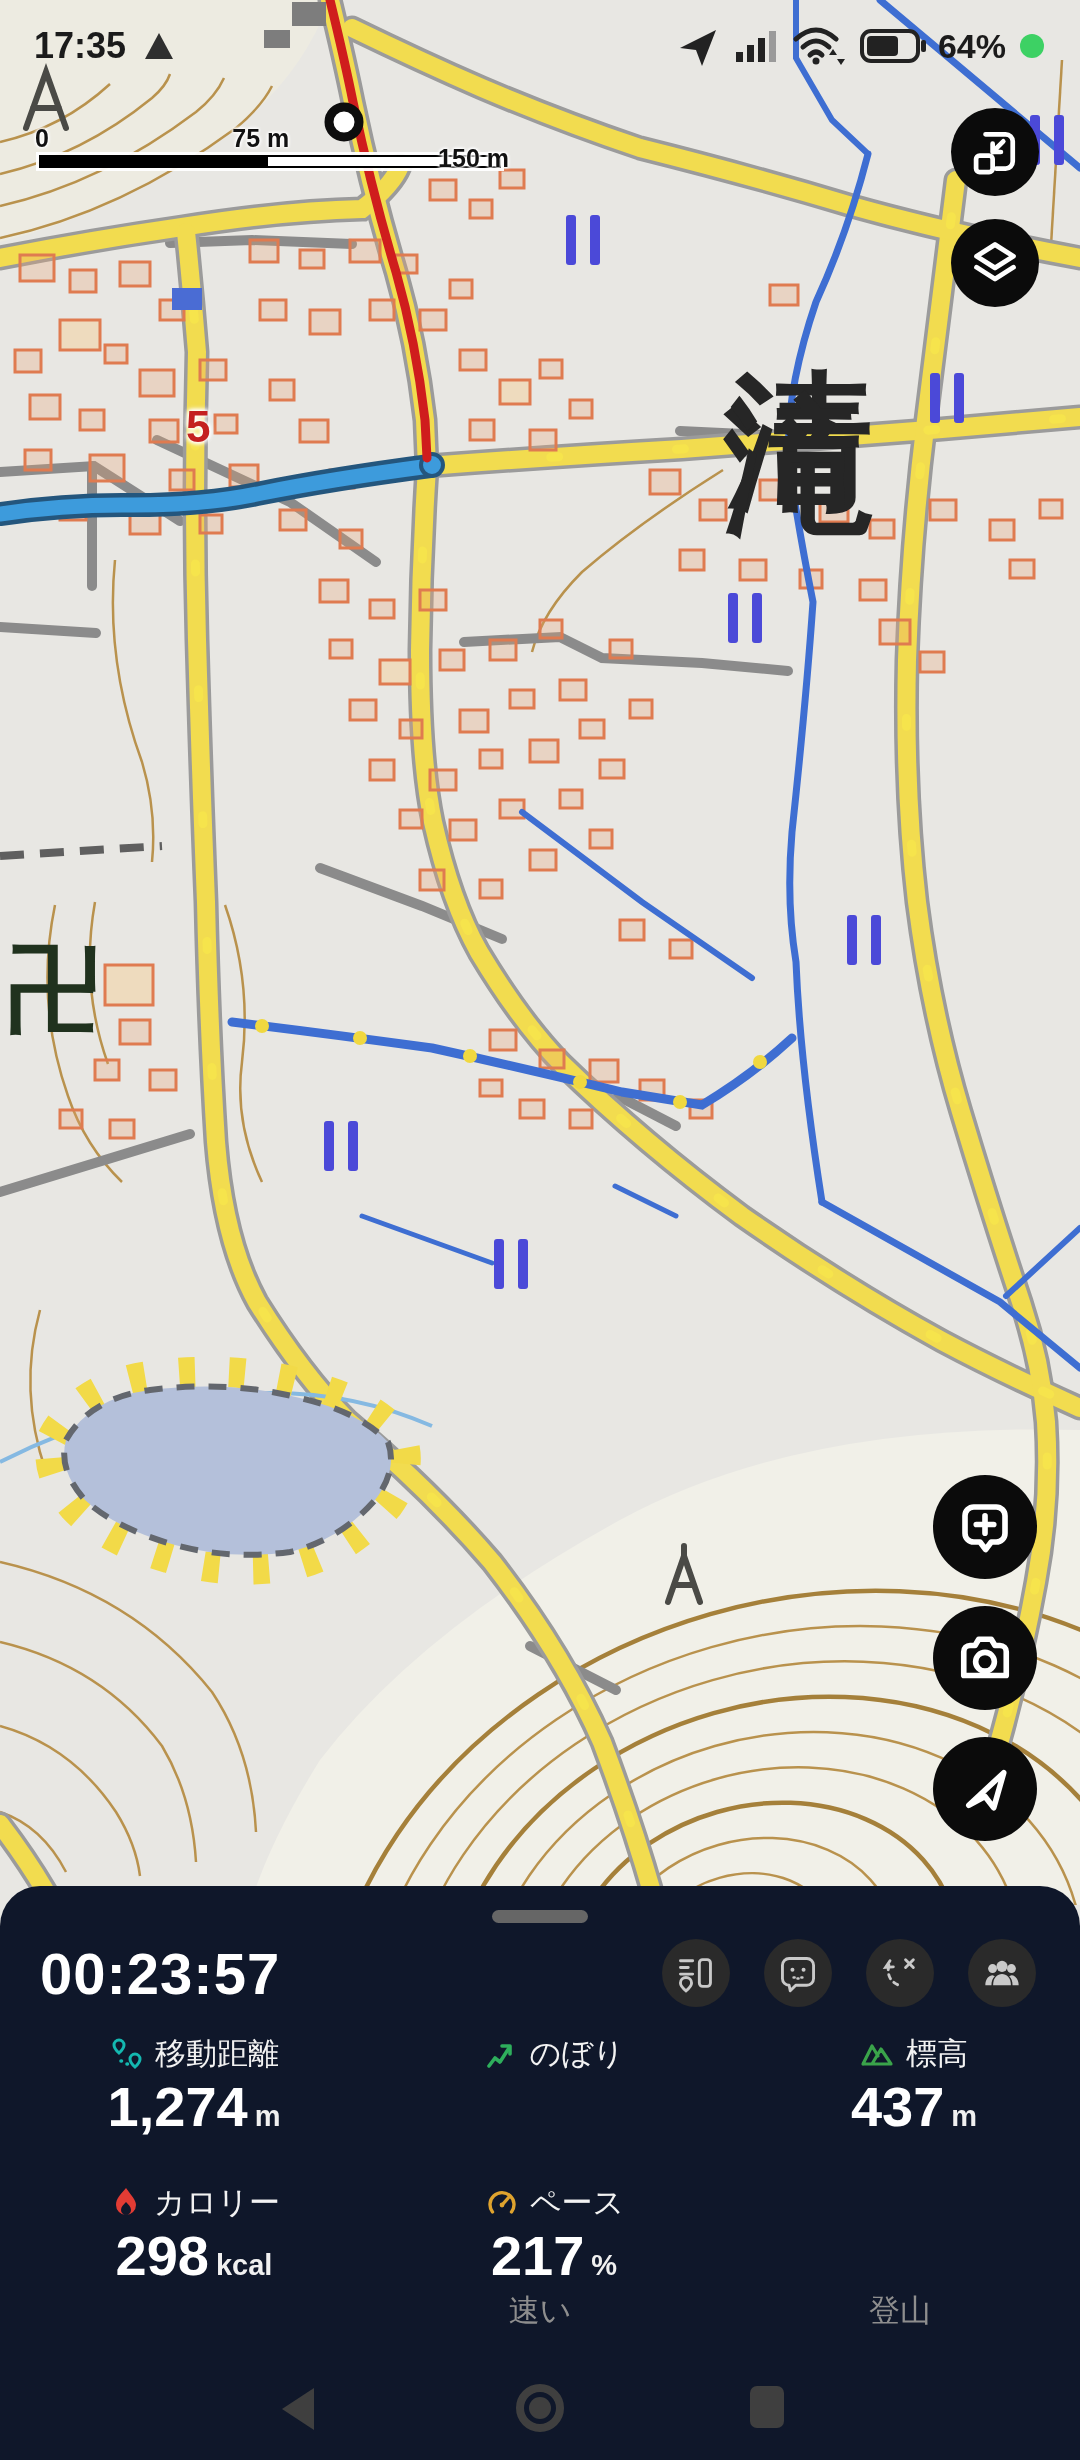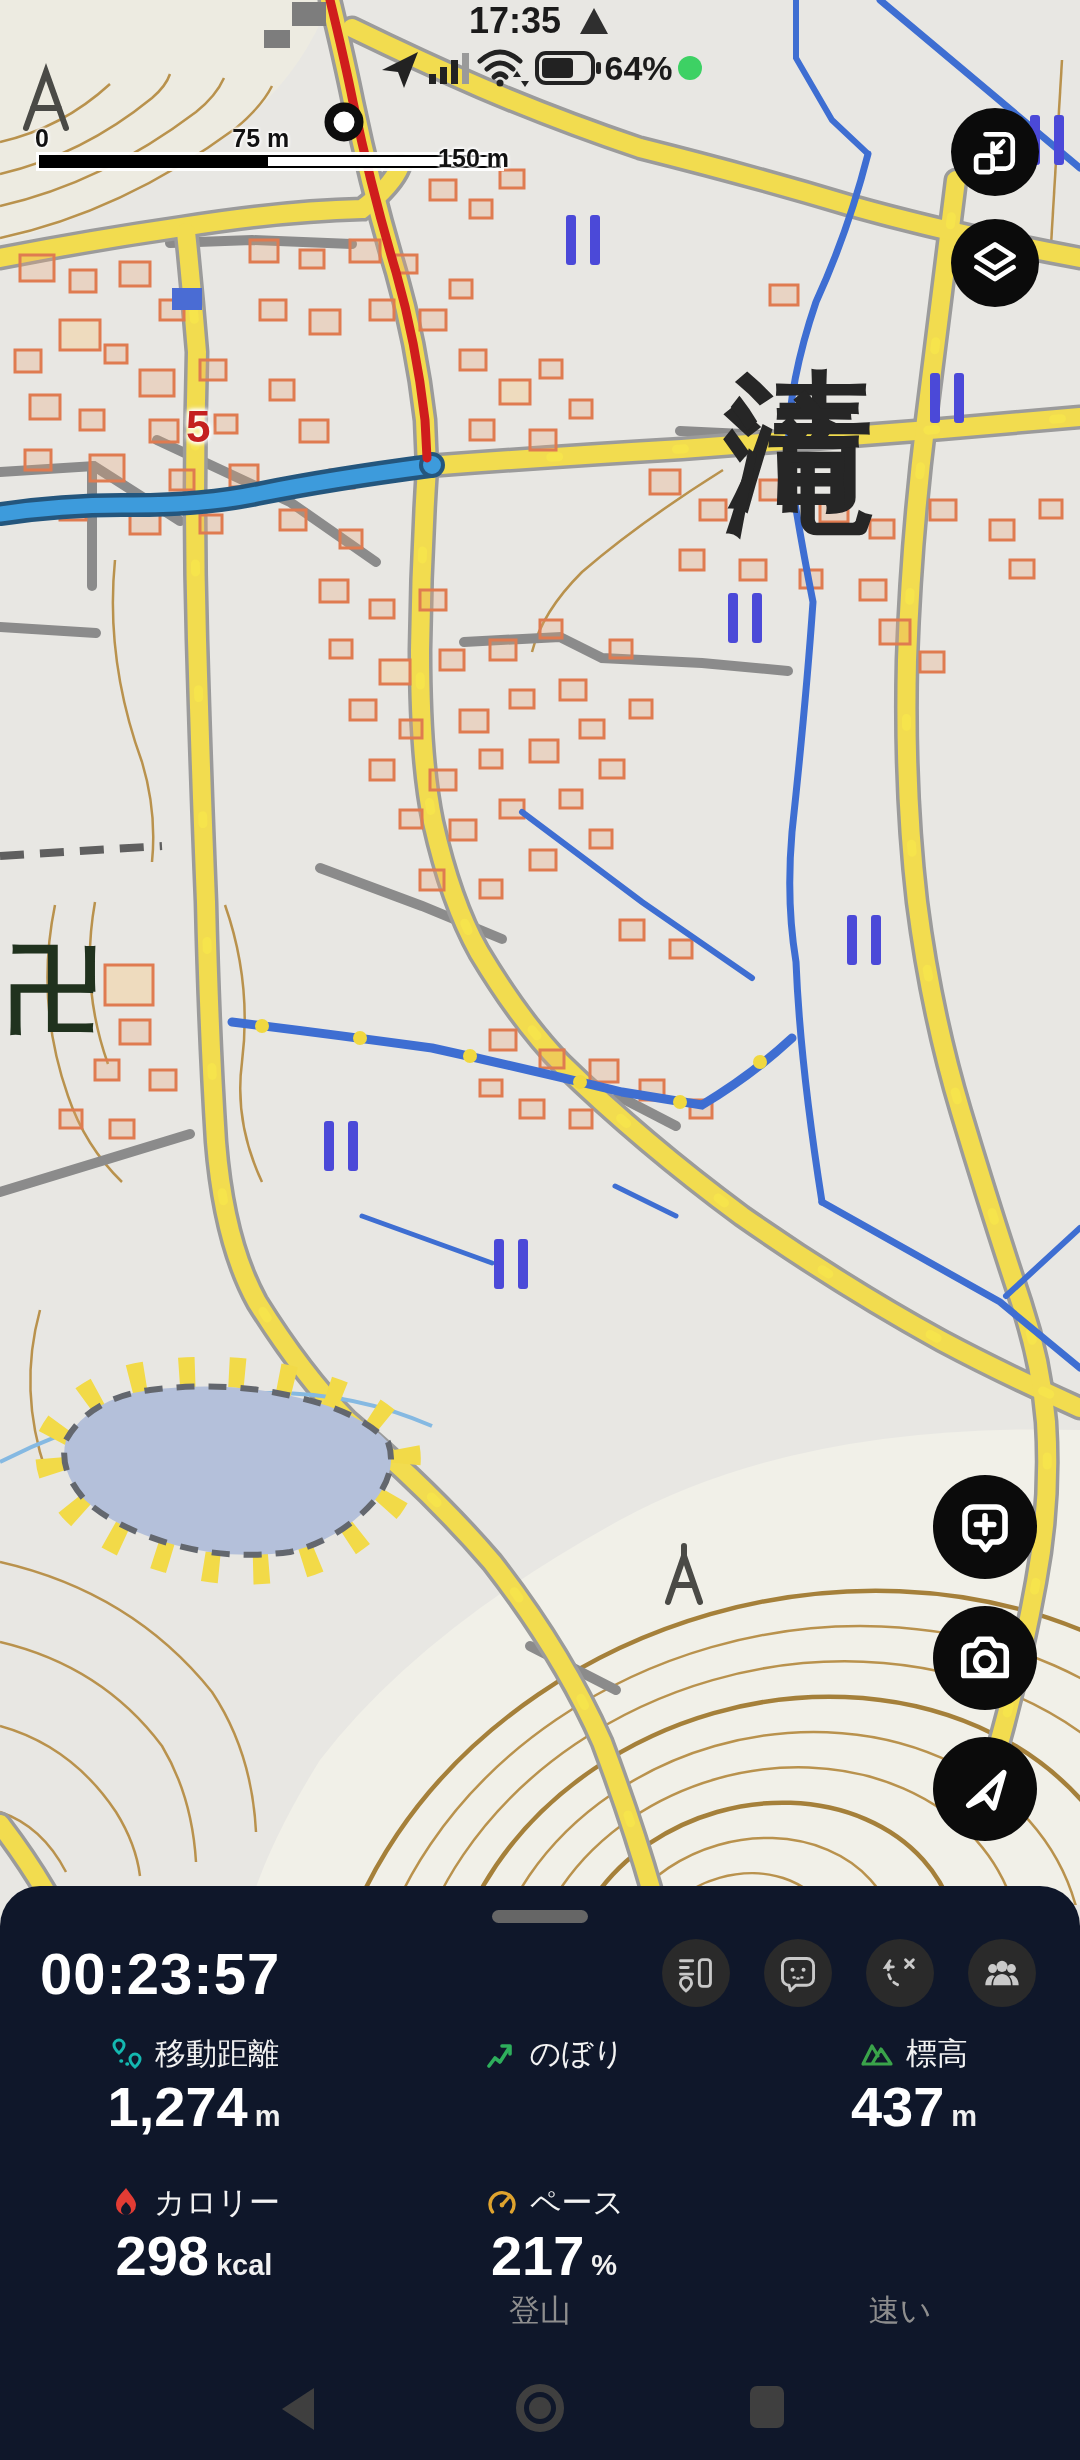--- a/index.html
+++ b/index.html
@@ -10,24 +10,24 @@
   
   #map{position:absolute;left:0;top:0;}
   .map-label{position:absolute;color:#2b2b2b;pointer-events:none;}
   .place-name{left:716px;top:246px;font-size:148px;line-height:168px;writing-mode:vertical-rl;
     letter-spacing:18px;font-weight:600;color:#262626;}
   .route-number{left:186px;top:402px;font-size:44px;font-weight:bold;color:#c42020;
     text-shadow:0 0 4px #fff,0 0 4px #fff,0 0 6px #fff,0 0 6px #fff;}
   .temple-symbol{left:6px;top:926px;font-size:96px;color:#20321e;font-weight:bold;}
   
   .status-bar{position:absolute;left:0;top:0;width:1080px;height:92px;display:flex;
-    align-items:center;justify-content:space-between;padding:0 34px;color:#1b1b1b;flex-direction:column;}
+    align-items:center;justify-content:space-between;padding:0 34px;color:#1b1b1b;}
   .sb-left{display:flex;align-items:center;gap:16px;}
   .sb-time{font-size:36px;font-weight:bold;}
-  .sb-right{display:flex;align-items:center;gap:3px;}
+  .sb-right{display:flex;align-items:center;gap:12px;}
   .sb-batt-text{font-size:34px;font-weight:bold;}
   
   .scalebar{position:absolute;left:39px;top:124px;width:462px;height:48px;}
   .scalebar .labels{position:relative;height:28px;font-size:25px;font-weight:bold;color:#111;
     text-shadow:0 0 3px #fff,0 0 3px #fff,0 0 4px #fff,0 0 4px #fff;}
   .scalebar .l0{position:absolute;left:-4px;top:0;}
   .scalebar .l75{position:absolute;left:48%;top:0;transform:translateX(-50%);}
   .scalebar .l150{position:absolute;right:-8px;top:0;margin-top:20px;}
   .scalebar .bar{margin-top:3px;height:13px;border:2px solid #000;
     background:linear-gradient(to right,#000 0 49.5%,#fff 49.5% 100%);
@@ -486,22 +486,22 @@
             <circle cx="18" cy="20" r="2.4" fill="#dfa32e"></circle>
           </svg>
           <span>ペース</span>
         </div>
         <div class="stat-value"><span>217</span><span class="stat-unit">%</span></div>
       </div>
     </div>
 
     <div class="subs">
       <div class="sub"></div>
+      <div class="sub">速い</div>
       <div class="sub">登山</div>
-      <div class="sub">速い</div>
     </div>
 
     <div class="navbar">
       <div class="nav-back"></div>
       <div class="nav-home"></div>
       <div class="nav-recents"></div>
     </div>
   </div>
 </div>
 

